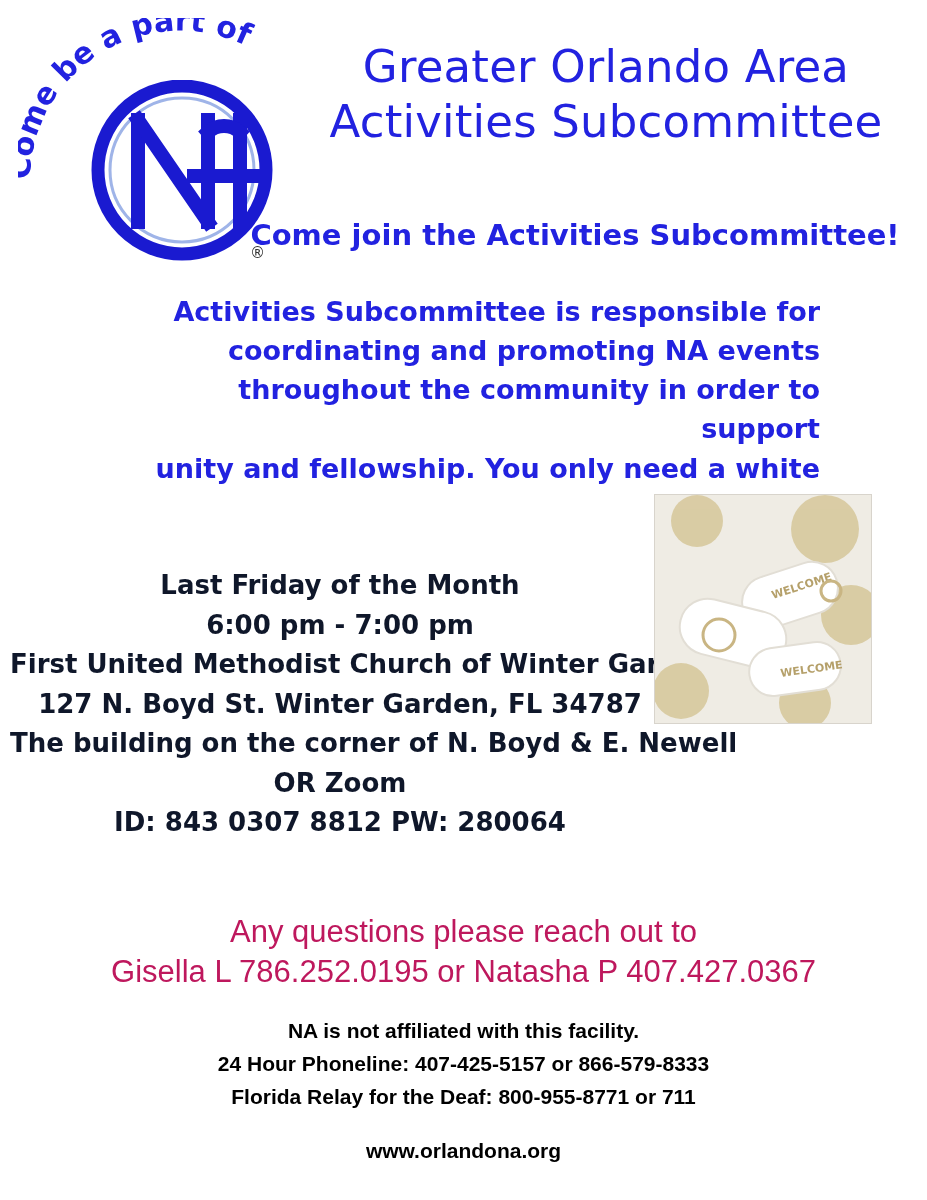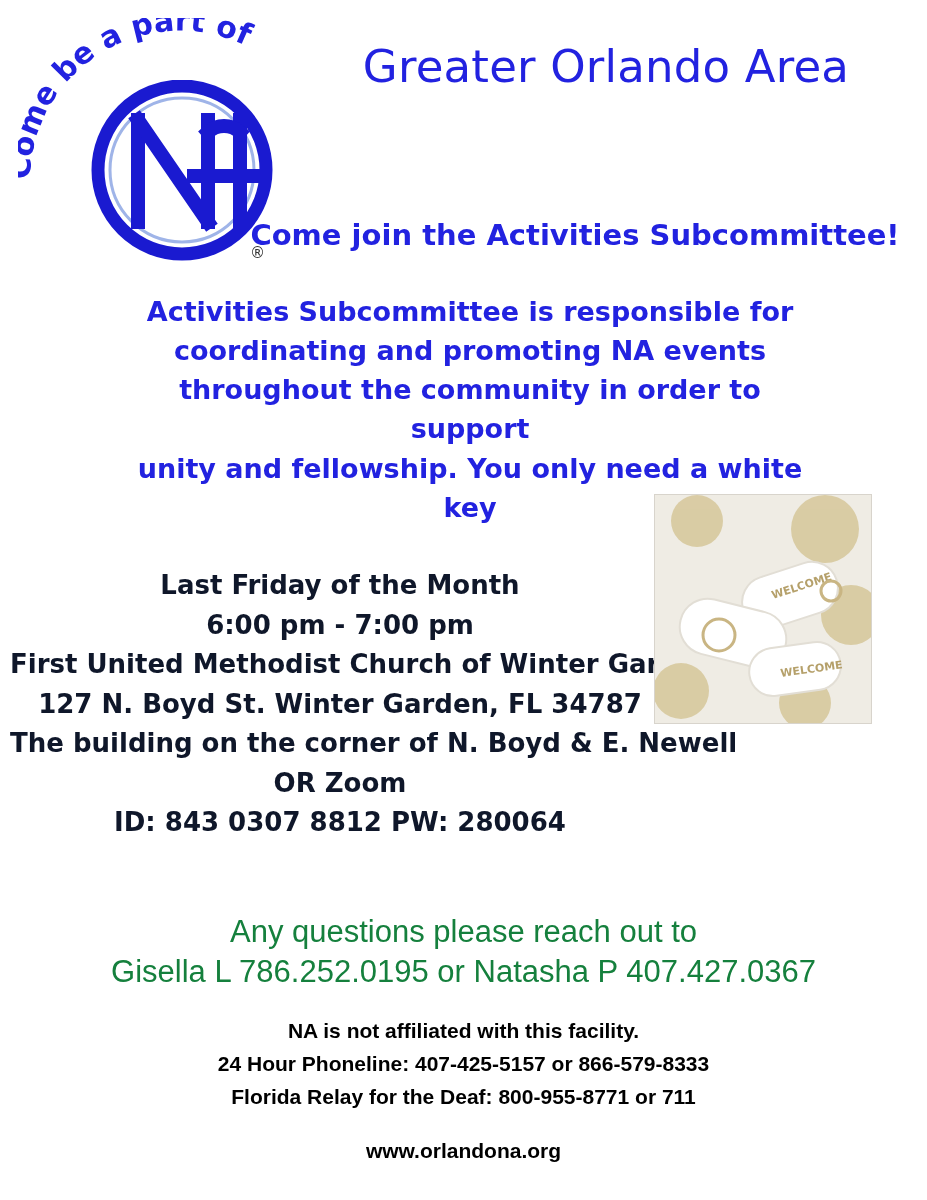--- a/index.html
+++ b/index.html
@@ -84,21 +84,21 @@
     left: 120px;
     top: 292px;
     width: 700px;
     text-align: center;
     font-family: "DejaVu Sans", sans-serif;
     font-weight: bold;
     font-size: 27px;
     line-height: 1.45;
     color: #2222e0;
   }
-  .body-para span { display: block; }
+  .body-para span { display: block; text-align: right; }
 
   
   .details {
     position: absolute;
     left: 10px;
     top: 566px;
     width: 660px;
     text-align: center;
     font-family: "DejaVu Sans", sans-serif;
     font-weight: bold;
@@ -124,21 +124,21 @@
   
   .contact {
     position: absolute;
     left: 60px;
     top: 912px;
     width: 807px;
     text-align: center;
     font-family: "Liberation Sans", sans-serif;
     font-size: 31px;
     line-height: 1.28;
-    color: #15803d;
+    color: #be185d;
   }
   .contact span { display: block; }
 
   
   .footer {
     position: absolute;
     left: 60px;
     top: 1014px;
     width: 807px;
     text-align: center;
@@ -188,20 +188,21 @@
 
           <path d="M118,52 A 24,24 0 0 1 150,52"></path>
         </g>
         <text x="160" y="178" font-family="DejaVu Sans, sans-serif" font-size="15" fill="#333333">®</text>
       </svg>
     </div>
   </div>
 
   <div class="headline">
     <span class="l1">Greater Orlando Area</span>
+    <span class="l2">Activities Subcommittee</span>
   </div>
 
   <div class="subhead">Come join the Activities Subcommittee!</div>
 
   <div class="body-para">
     <span>Activities Subcommittee is responsible for</span>
     <span>coordinating and promoting NA events</span>
     <span>throughout the community in order to support</span>
     <span>unity and fellowship. You only need a white key</span>
   </div>

